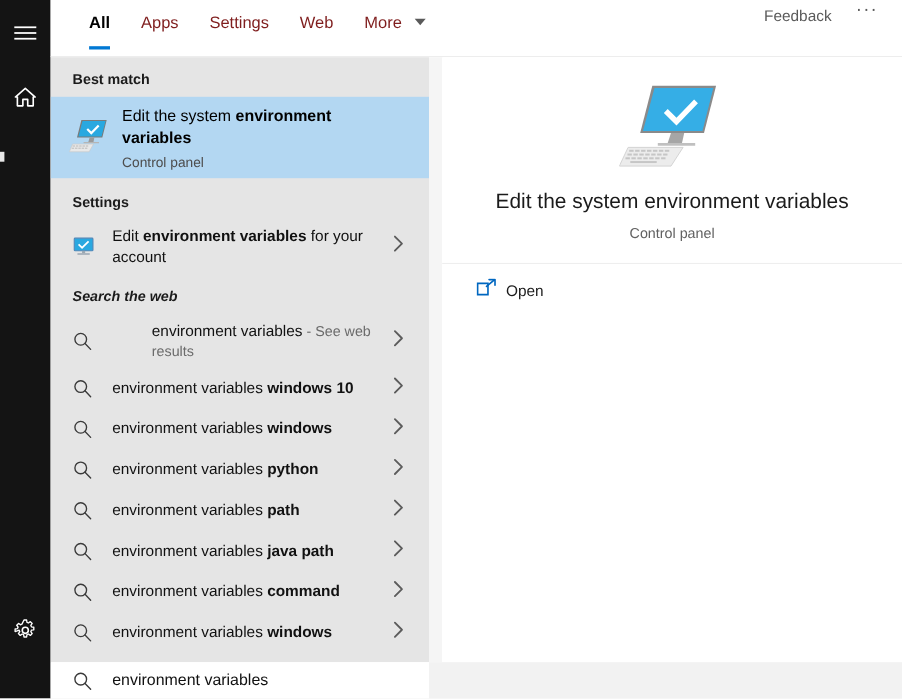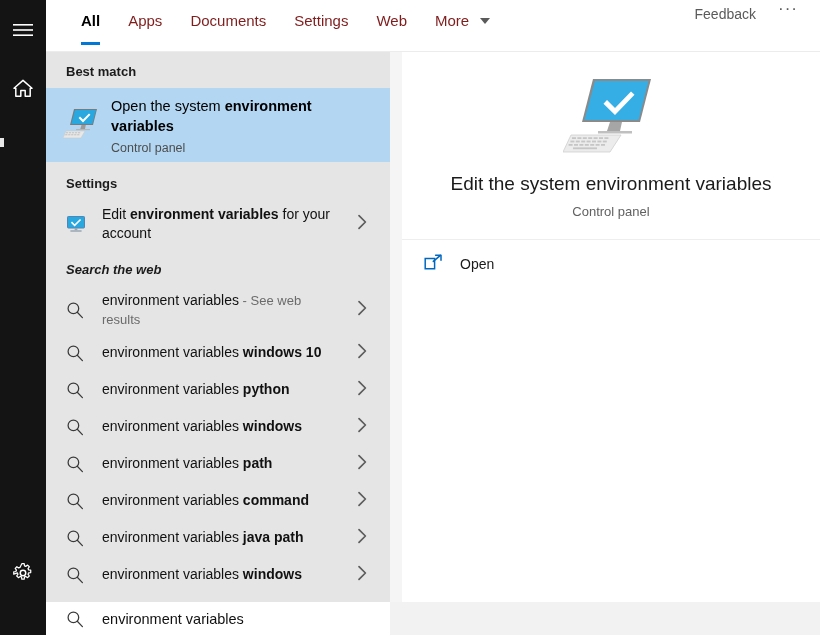--- a/index.html
+++ b/index.html
@@ -152,20 +152,21 @@
   .preview-title {
     font-size: 19px; color: #1b1b1b; text-align: center;
   }
   .preview-sub {
     font-size: 13px; color: #616161; margin-top: 9px; text-align: center;
   }
   .open-row {
     display: flex; align-items: center;
     height: 48px; padding-left: 22px;
     cursor: pointer;
+    text-align: center;
   }
   .open-row .oicon { flex: 0 0 36px; }
   .open-row .olabel { font-size: 14px; color: #1b1b1b; }
 
   
   .searchbar {
     position: absolute; left: 46px; top: 602px;
     width: 344px; height: 33px;
     background: #ffffff;
     display: flex; align-items: center;
@@ -214,23 +215,20 @@
     <div class="rail-mark"></div>
   </div>
 
   <div class="topbar">
     <div class="tabs">
       <div class="tab active">
         <span>All</span>
       </div>
       <div class="tab">
         <span>Apps</span>
-      </div>
-      <div class="tab">
-        <span>Documents</span>
       </div>
       <div class="tab">
         <span>Settings</span>
       </div>
       <div class="tab">
         <span>Web</span>
       </div>
       <div class="tab">
         <span>More</span>
         <span class="caret"></span>
@@ -266,21 +264,21 @@
             <rect x="2.2" y="28.2" width="2.2" height="1.1"></rect>
               <rect x="5.2" y="28.2" width="2.2" height="1.1"></rect>
             <rect x="8.2" y="28.2" width="2.2" height="1.1"></rect>
               <rect x="11.2" y="28.2" width="2.2" height="1.1"></rect>
             <rect x="14.2" y="28.2" width="2.2" height="1.1"></rect>
           </g>
         </svg>
       </div>
       <div class="txt">
         <div class="bm-title">
-          <span>Open the system </span><b>environment variables</b>
+          <span>Edit the system </span><b>environment variables</b>
         </div>
         <div class="bm-sub">Control panel</div>
       </div>
     </div>
 
     <div class="section-head" style="padding-top:14px;">Settings</div>
 
     <div class="row settings-row">
       <div class="ricon">
         <svg width="20" height="18" viewBox="0 0 20 18" aria-hidden="true">
@@ -295,21 +293,21 @@
       </div>
       <span class="chev">
         <svg width="11" height="16" viewBox="0 0 11 16" aria-hidden="true">
           <path d="M2 1.6 L8.4 8 L2 14.4" fill="none" stroke="#5c5c5c" stroke-width="1.7" stroke-linecap="round" stroke-linejoin="round"></path>
         </svg>
       </span>
     </div>
 
     <div class="section-head" style="padding-top:14px;font-style:italic;">Search the web</div>
 
-    <div class="row" style="min-height:48px;">
+    <div class="row" style="min-height:48px;gap:36px;">
       <div class="ricon">
         <svg width="18" height="18" viewBox="0 0 18 18" aria-hidden="true">
           <circle cx="7.4" cy="7.4" r="5.3" fill="none" stroke="#3a3a3a" stroke-width="1.25"></circle>
           <path d="M11.3 11.3 L16.4 16.6" stroke="#3a3a3a" stroke-width="1.25" stroke-linecap="round"></path>
         </svg>
       </div>
       <div class="rtext" style="max-width:225px;">
         <span>environment variables</span><span class="dim"> - See web results</span>
       </div>
       <span class="chev">
@@ -337,89 +335,89 @@
     </div>
 
     <div class="row">
       <div class="ricon">
         <svg width="18" height="18" viewBox="0 0 18 18" aria-hidden="true">
             <circle cx="7.4" cy="7.4" r="5.3" fill="none" stroke="#3a3a3a" stroke-width="1.25"></circle>
             <path d="M11.3 11.3 L16.4 16.6" stroke="#3a3a3a" stroke-width="1.25" stroke-linecap="round"></path>
           </svg>
       </div>
       <div class="rtext">
+        <span>environment variables </span><b>windows</b>
+      </div>
+      <span class="chev">
+        <svg width="11" height="16" viewBox="0 0 11 16" aria-hidden="true">
+            <path d="M2 1.6 L8.4 8 L2 14.4" fill="none" stroke="#5c5c5c" stroke-width="1.7" stroke-linecap="round" stroke-linejoin="round"></path>
+          </svg>
+      </span>
+    </div>
+
+    <div class="row">
+      <div class="ricon">
+        <svg width="18" height="18" viewBox="0 0 18 18" aria-hidden="true">
+            <circle cx="7.4" cy="7.4" r="5.3" fill="none" stroke="#3a3a3a" stroke-width="1.25"></circle>
+            <path d="M11.3 11.3 L16.4 16.6" stroke="#3a3a3a" stroke-width="1.25" stroke-linecap="round"></path>
+          </svg>
+      </div>
+      <div class="rtext">
         <span>environment variables </span><b>python</b>
       </div>
       <span class="chev">
         <svg width="11" height="16" viewBox="0 0 11 16" aria-hidden="true">
             <path d="M2 1.6 L8.4 8 L2 14.4" fill="none" stroke="#5c5c5c" stroke-width="1.7" stroke-linecap="round" stroke-linejoin="round"></path>
           </svg>
       </span>
     </div>
 
     <div class="row">
       <div class="ricon">
         <svg width="18" height="18" viewBox="0 0 18 18" aria-hidden="true">
             <circle cx="7.4" cy="7.4" r="5.3" fill="none" stroke="#3a3a3a" stroke-width="1.25"></circle>
             <path d="M11.3 11.3 L16.4 16.6" stroke="#3a3a3a" stroke-width="1.25" stroke-linecap="round"></path>
           </svg>
       </div>
       <div class="rtext">
-        <span>environment variables </span><b>windows</b>
-      </div>
-      <span class="chev">
-        <svg width="11" height="16" viewBox="0 0 11 16" aria-hidden="true">
-            <path d="M2 1.6 L8.4 8 L2 14.4" fill="none" stroke="#5c5c5c" stroke-width="1.7" stroke-linecap="round" stroke-linejoin="round"></path>
-          </svg>
-      </span>
-    </div>
-
-    <div class="row">
-      <div class="ricon">
-        <svg width="18" height="18" viewBox="0 0 18 18" aria-hidden="true">
-            <circle cx="7.4" cy="7.4" r="5.3" fill="none" stroke="#3a3a3a" stroke-width="1.25"></circle>
-            <path d="M11.3 11.3 L16.4 16.6" stroke="#3a3a3a" stroke-width="1.25" stroke-linecap="round"></path>
-          </svg>
-      </div>
-      <div class="rtext">
         <span>environment variables </span><b>path</b>
       </div>
       <span class="chev">
         <svg width="11" height="16" viewBox="0 0 11 16" aria-hidden="true">
             <path d="M2 1.6 L8.4 8 L2 14.4" fill="none" stroke="#5c5c5c" stroke-width="1.7" stroke-linecap="round" stroke-linejoin="round"></path>
           </svg>
       </span>
     </div>
 
     <div class="row">
       <div class="ricon">
         <svg width="18" height="18" viewBox="0 0 18 18" aria-hidden="true">
             <circle cx="7.4" cy="7.4" r="5.3" fill="none" stroke="#3a3a3a" stroke-width="1.25"></circle>
             <path d="M11.3 11.3 L16.4 16.6" stroke="#3a3a3a" stroke-width="1.25" stroke-linecap="round"></path>
           </svg>
       </div>
       <div class="rtext">
+        <span>environment variables </span><b>java path</b>
+      </div>
+      <span class="chev">
+        <svg width="11" height="16" viewBox="0 0 11 16" aria-hidden="true">
+            <path d="M2 1.6 L8.4 8 L2 14.4" fill="none" stroke="#5c5c5c" stroke-width="1.7" stroke-linecap="round" stroke-linejoin="round"></path>
+          </svg>
+      </span>
+    </div>
+
+    <div class="row">
+      <div class="ricon">
+        <svg width="18" height="18" viewBox="0 0 18 18" aria-hidden="true">
+            <circle cx="7.4" cy="7.4" r="5.3" fill="none" stroke="#3a3a3a" stroke-width="1.25"></circle>
+            <path d="M11.3 11.3 L16.4 16.6" stroke="#3a3a3a" stroke-width="1.25" stroke-linecap="round"></path>
+          </svg>
+      </div>
+      <div class="rtext">
         <span>environment variables </span><b>command</b>
-      </div>
-      <span class="chev">
-        <svg width="11" height="16" viewBox="0 0 11 16" aria-hidden="true">
-            <path d="M2 1.6 L8.4 8 L2 14.4" fill="none" stroke="#5c5c5c" stroke-width="1.7" stroke-linecap="round" stroke-linejoin="round"></path>
-          </svg>
-      </span>
-    </div>
-
-    <div class="row">
-      <div class="ricon">
-        <svg width="18" height="18" viewBox="0 0 18 18" aria-hidden="true">
-            <circle cx="7.4" cy="7.4" r="5.3" fill="none" stroke="#3a3a3a" stroke-width="1.25"></circle>
-            <path d="M11.3 11.3 L16.4 16.6" stroke="#3a3a3a" stroke-width="1.25" stroke-linecap="round"></path>
-          </svg>
-      </div>
-      <div class="rtext">
-        <span>environment variables </span><b>java path</b>
       </div>
       <span class="chev">
         <svg width="11" height="16" viewBox="0 0 11 16" aria-hidden="true">
             <path d="M2 1.6 L8.4 8 L2 14.4" fill="none" stroke="#5c5c5c" stroke-width="1.7" stroke-linecap="round" stroke-linejoin="round"></path>
           </svg>
       </span>
     </div>
 
     <div class="row">
       <div class="ricon">

